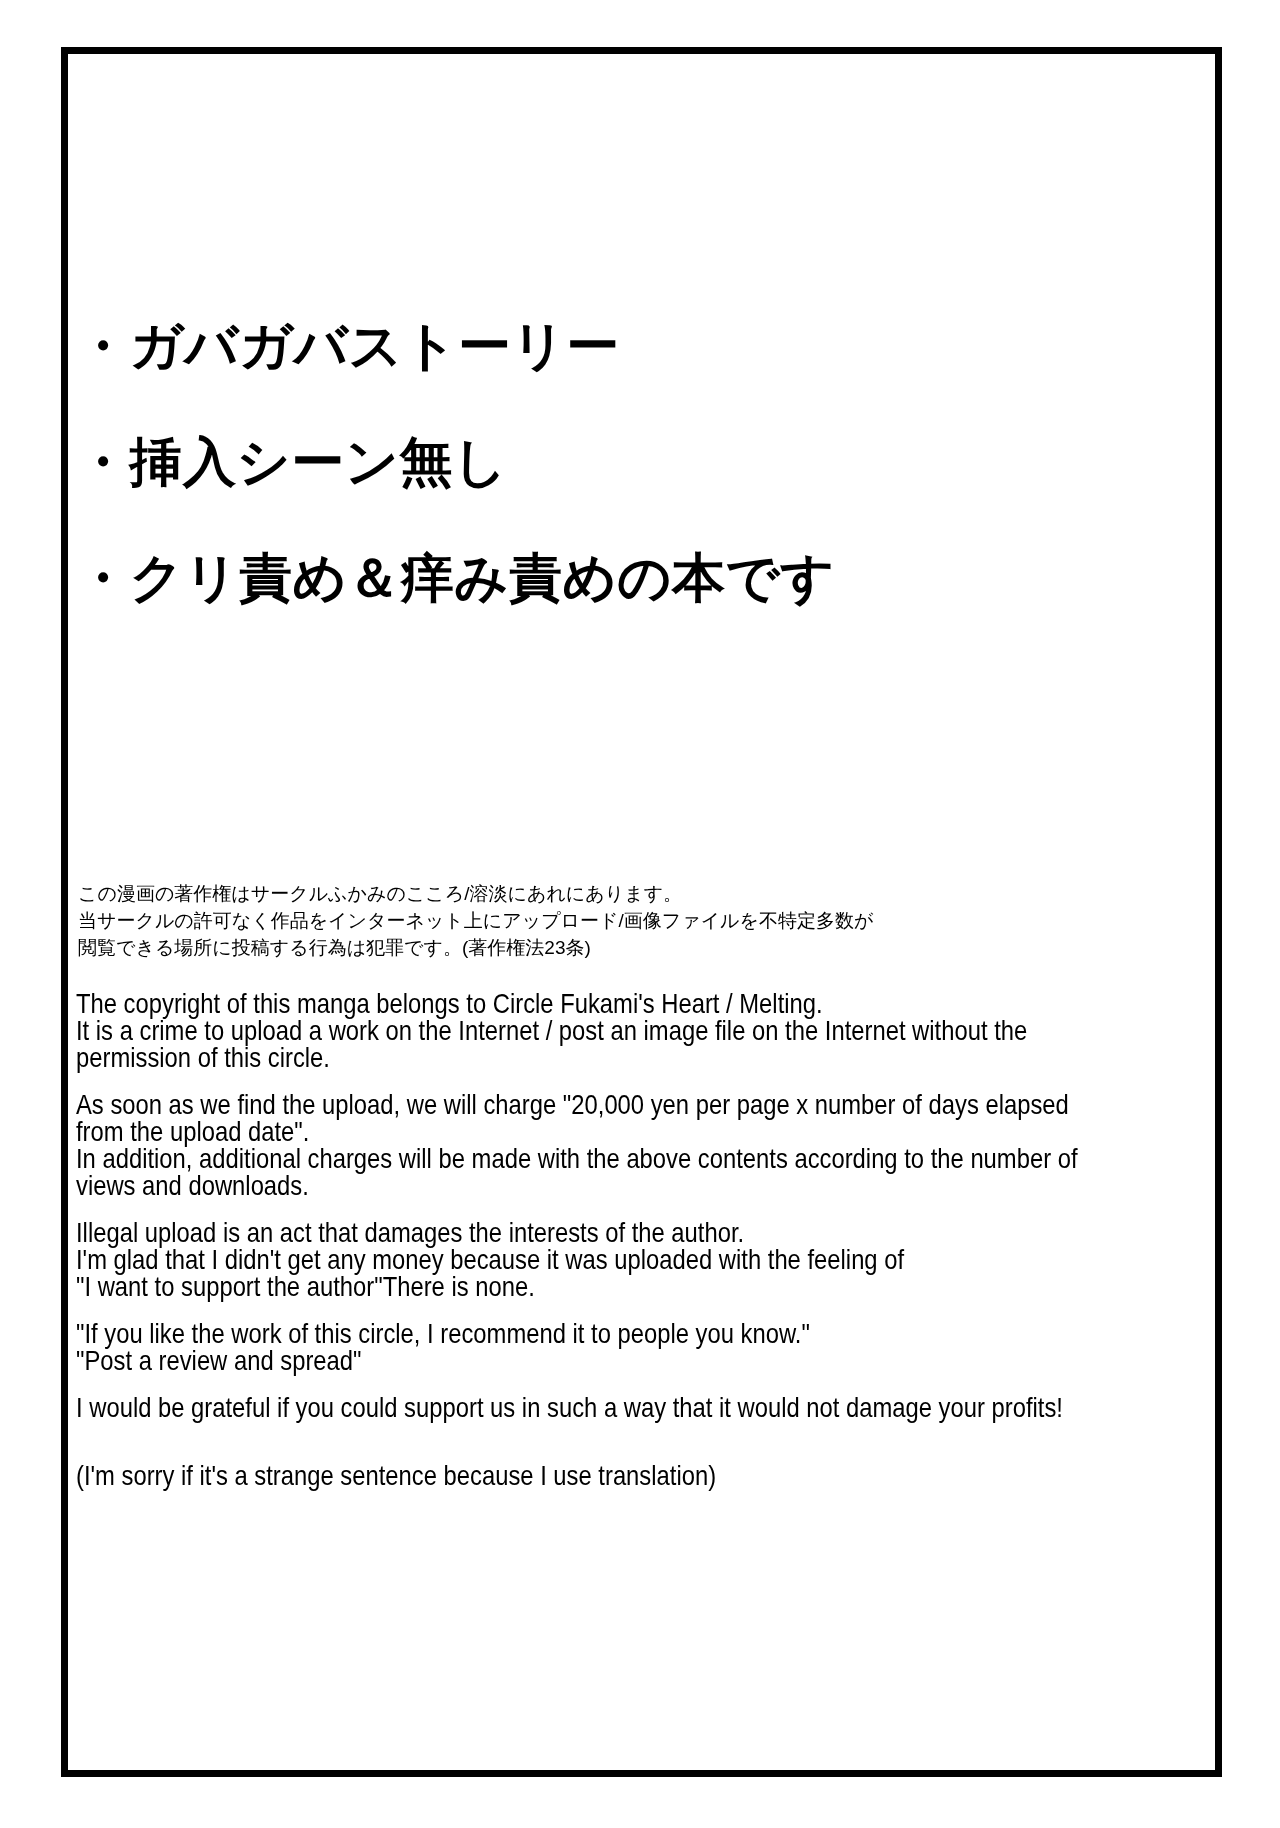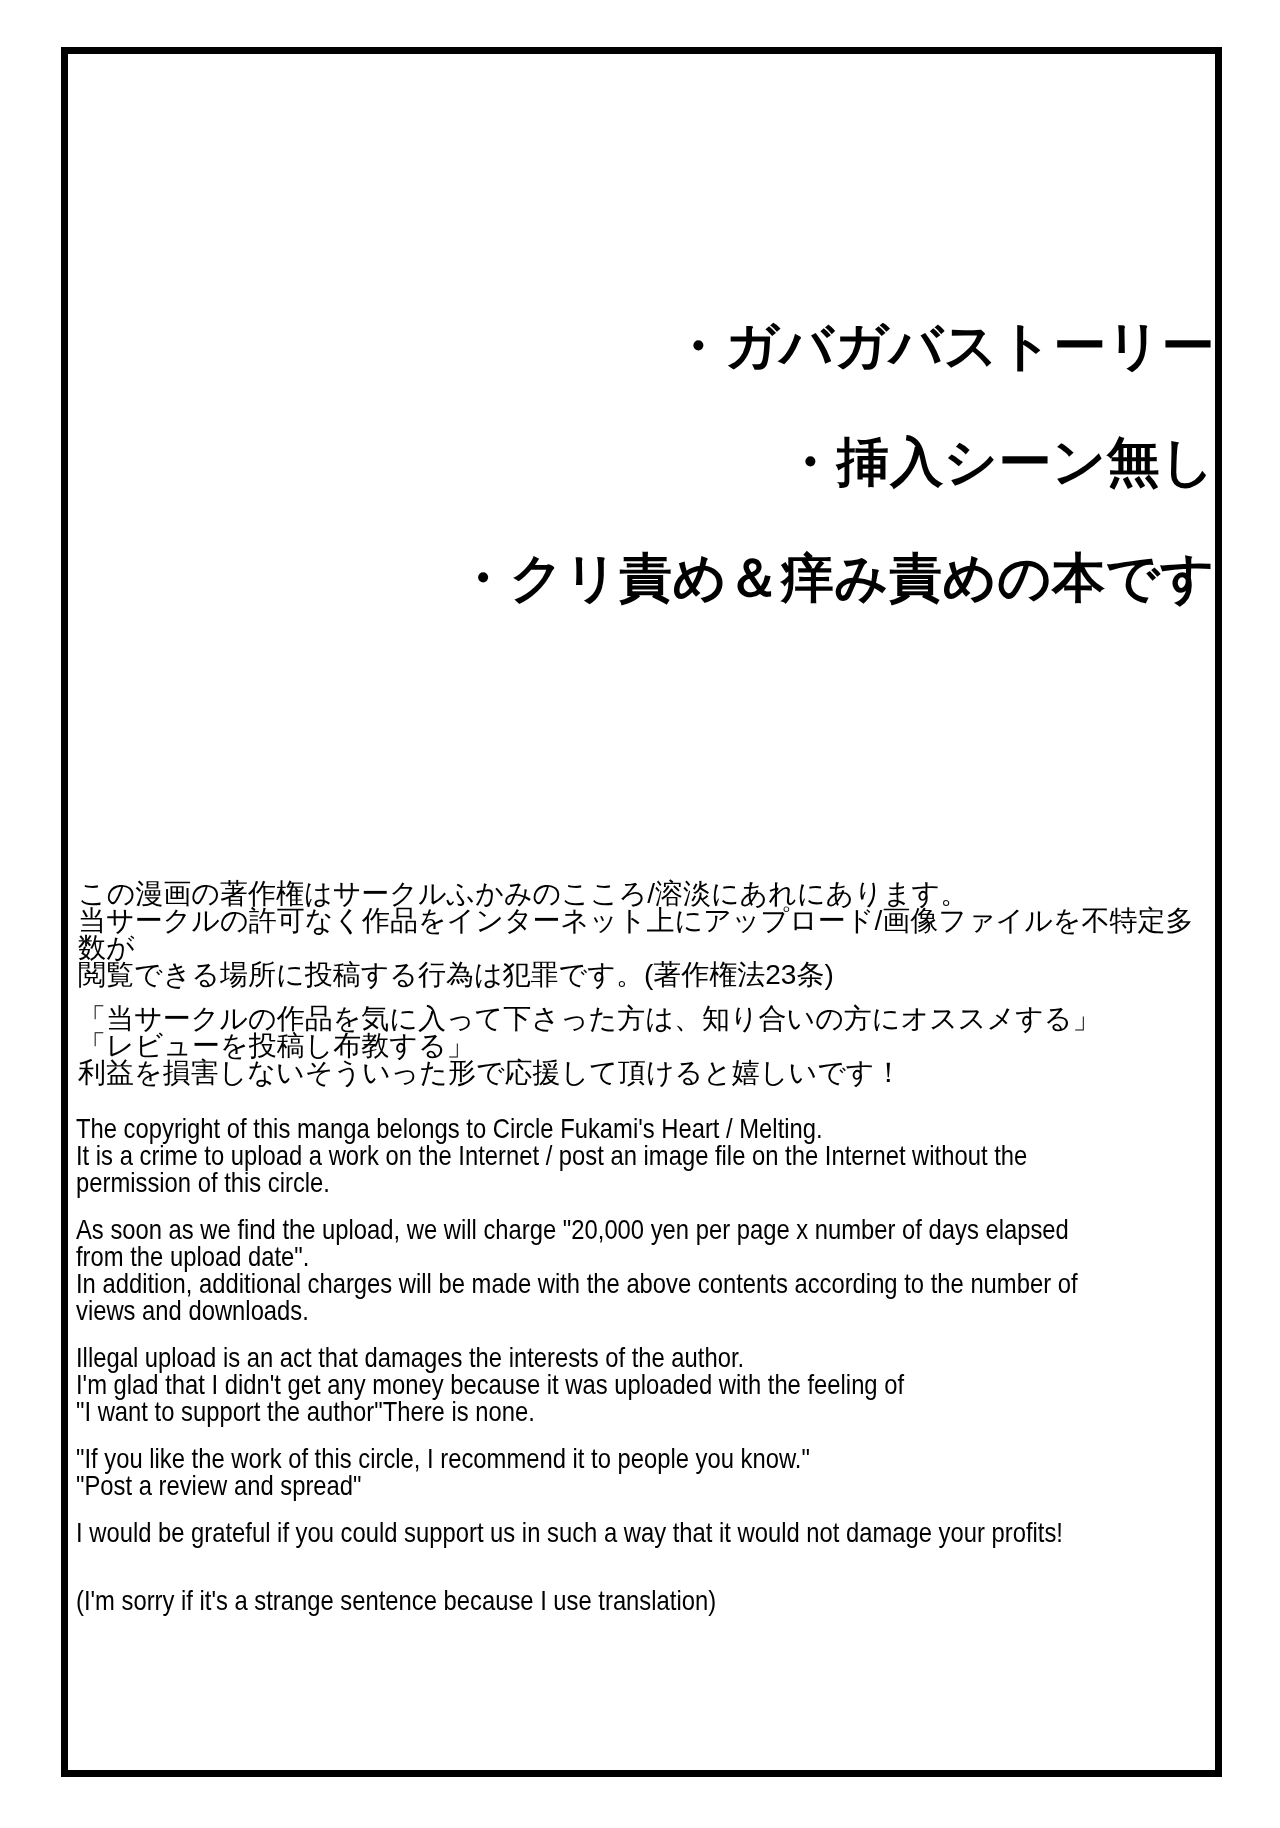--- a/index.html
+++ b/index.html
@@ -27,26 +27,25 @@
   }
   
   .feature-bullets {
     margin: 205px 0 0 8px;
     font-family: "Liberation Serif", "DejaVu Serif", serif;
     font-weight: 600;
     font-size: 53px;
     line-height: 58px;
     white-space: pre-line;
     letter-spacing: 0.5px;
-    text-align: right;
   }
   
   .jp-section {
     margin: 215px 0 0 10px;
-    font-size: 28px;
+    font-size: 19px;
     line-height: 27px;
     font-weight: 500;
     letter-spacing: 0;
   }
   .jp-para {
     margin: 0 0 17px 0;
     white-space: pre-line;
   }
   
   .en-section {
@@ -74,23 +73,20 @@
   <div class="feature-bullets">
     <div>・ガバガバストーリー</div>
     <div>・挿入シーン無し</div>
     <div>・クリ責め＆痒み責めの本です</div>
   </div>
 
   <div class="jp-section">
     <div class="jp-para">この漫画の著作権はサークルふかみのこころ/溶淡にあれにあります。
 当サークルの許可なく作品をインターネット上にアップロード/画像ファイルを不特定多数が
 閲覧できる場所に投稿する行為は犯罪です。(著作権法23条)</div>
-    <div class="jp-para">「当サークルの作品を気に入って下さった方は、知り合いの方にオススメする」
-「レビューを投稿し布教する」
-利益を損害しないそういった形で応援して頂けると嬉しいです！</div>
   </div>
 
   <div class="en-section">
     <div class="en-para">The copyright of this manga belongs to Circle Fukami's Heart / Melting.
 It is a crime to upload a work on the Internet / post an image file on the Internet without the
 permission of this circle.</div>
     <div class="en-para">As soon as we find the upload, we will charge "20,000 yen per page x number of days elapsed
 from the upload date".
 In addition, additional charges will be made with the above contents according to the number of
 views and downloads.</div>

